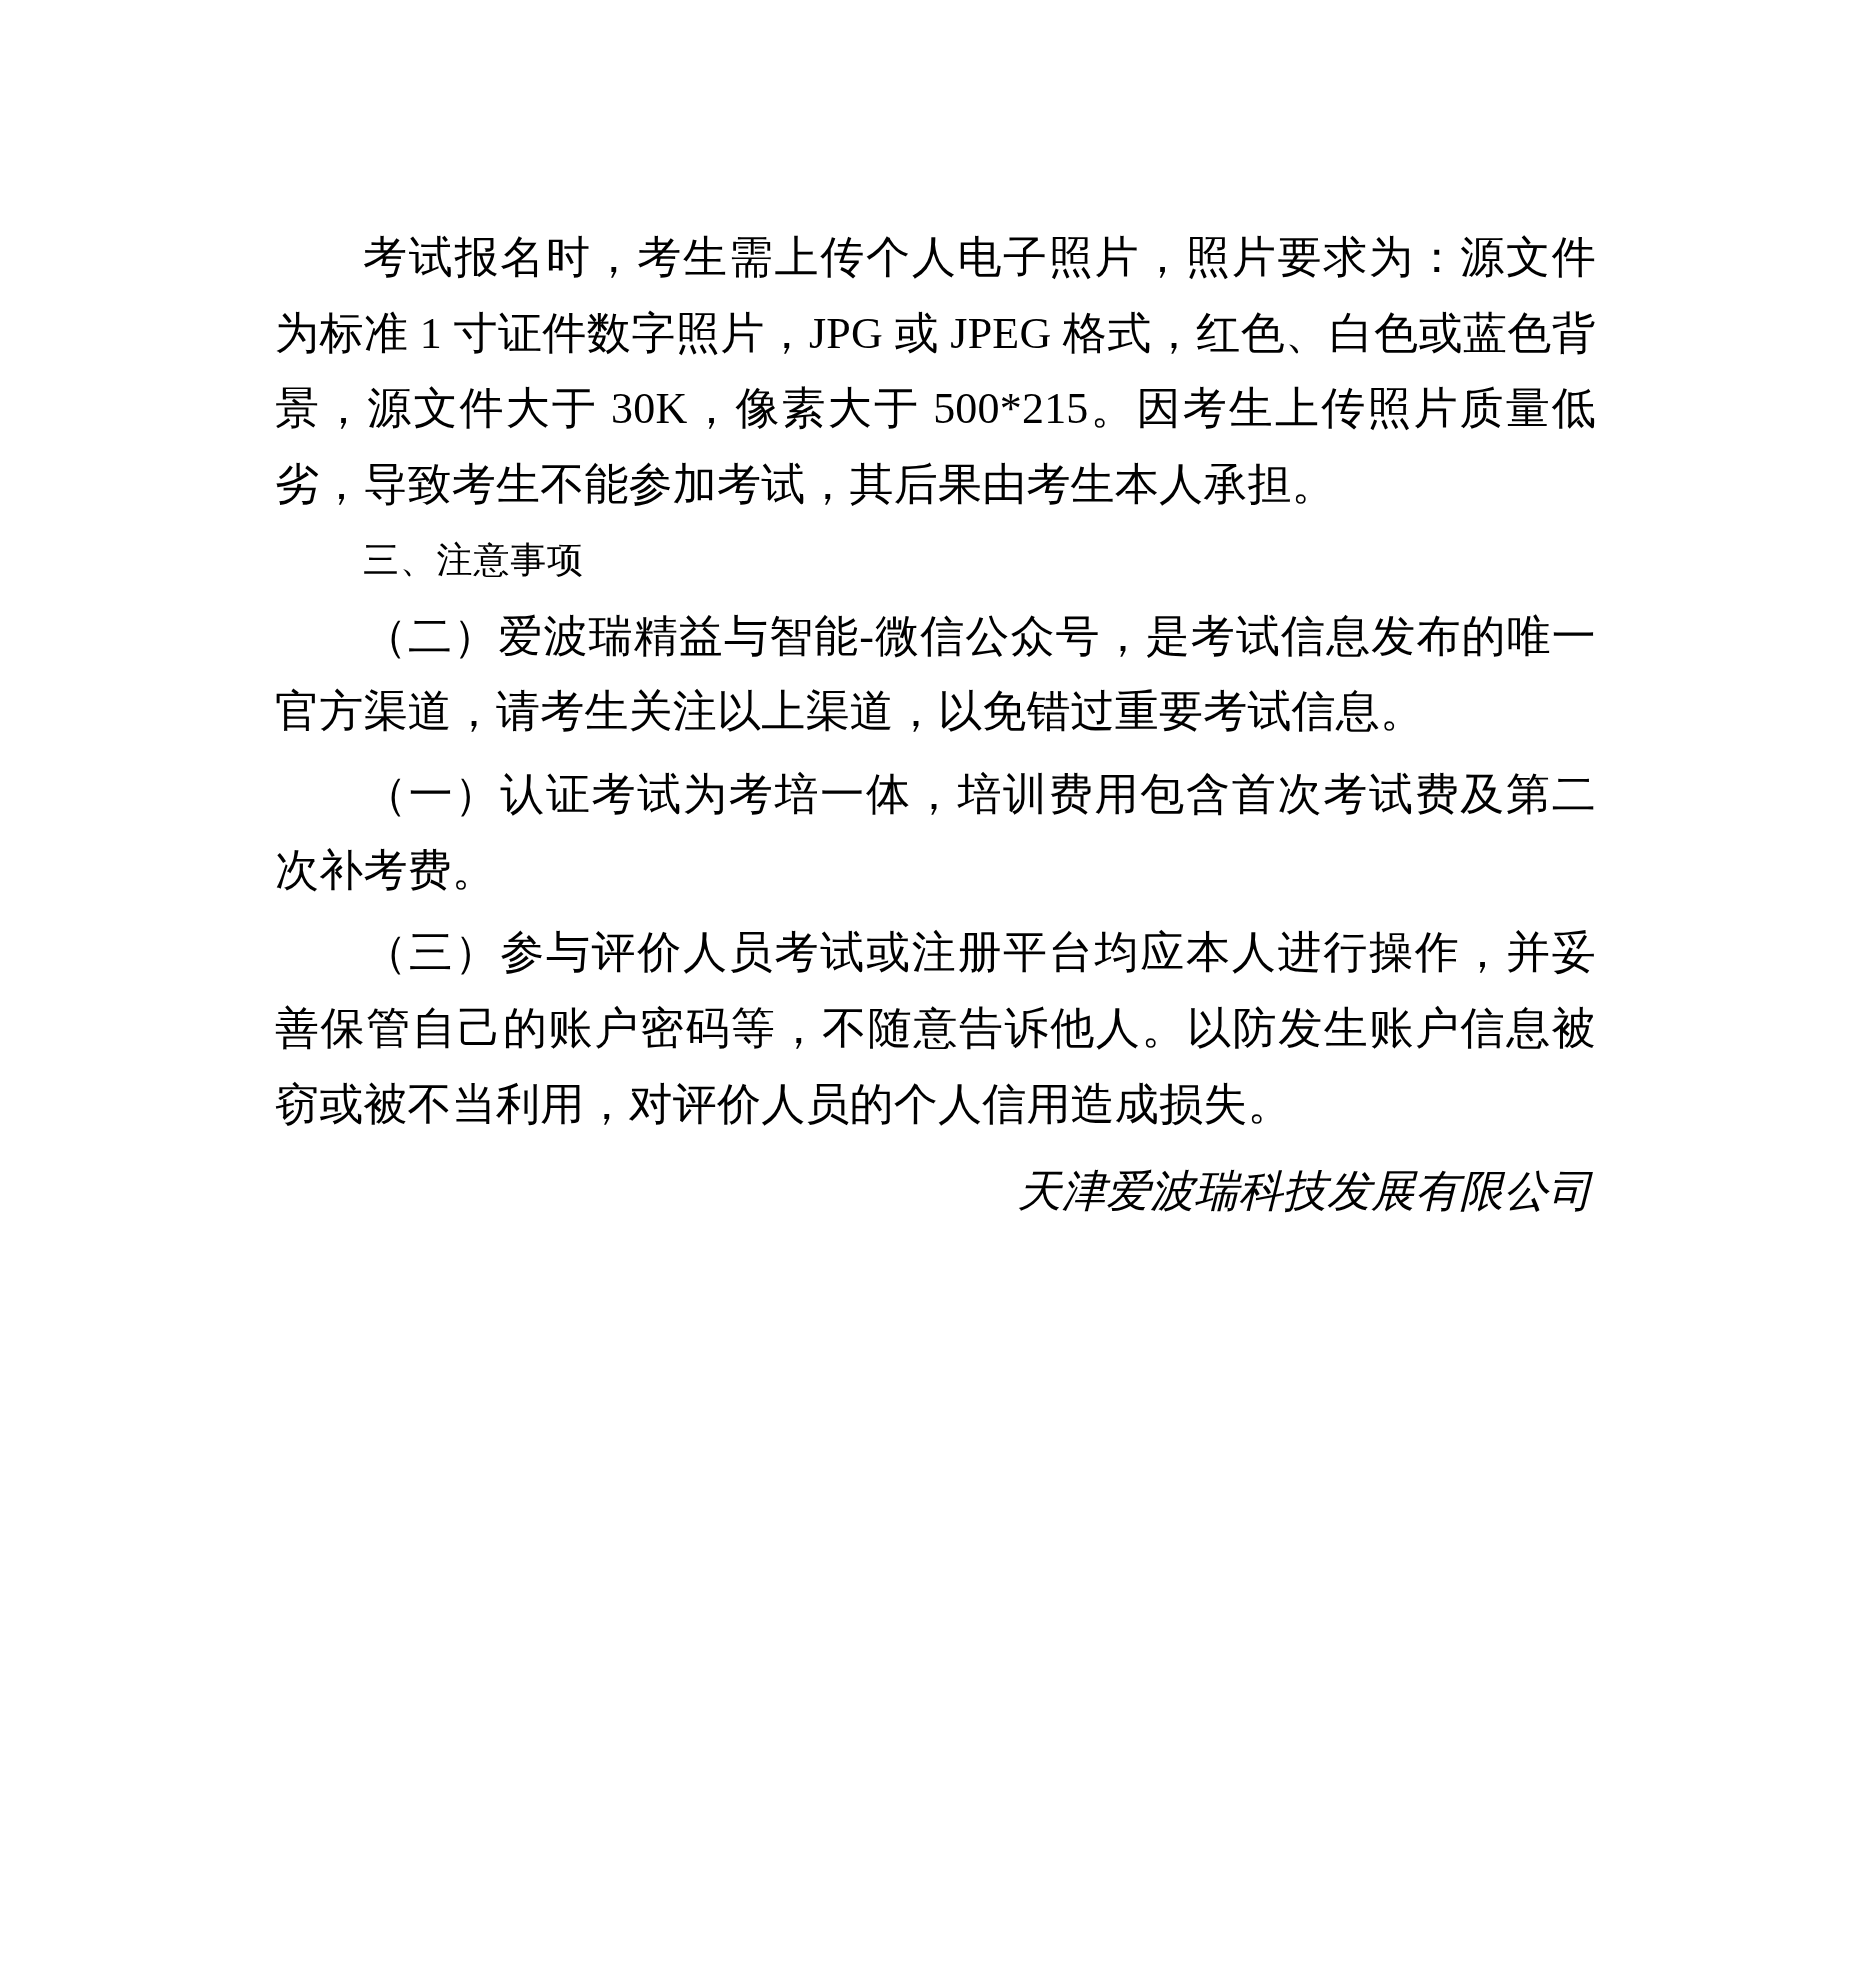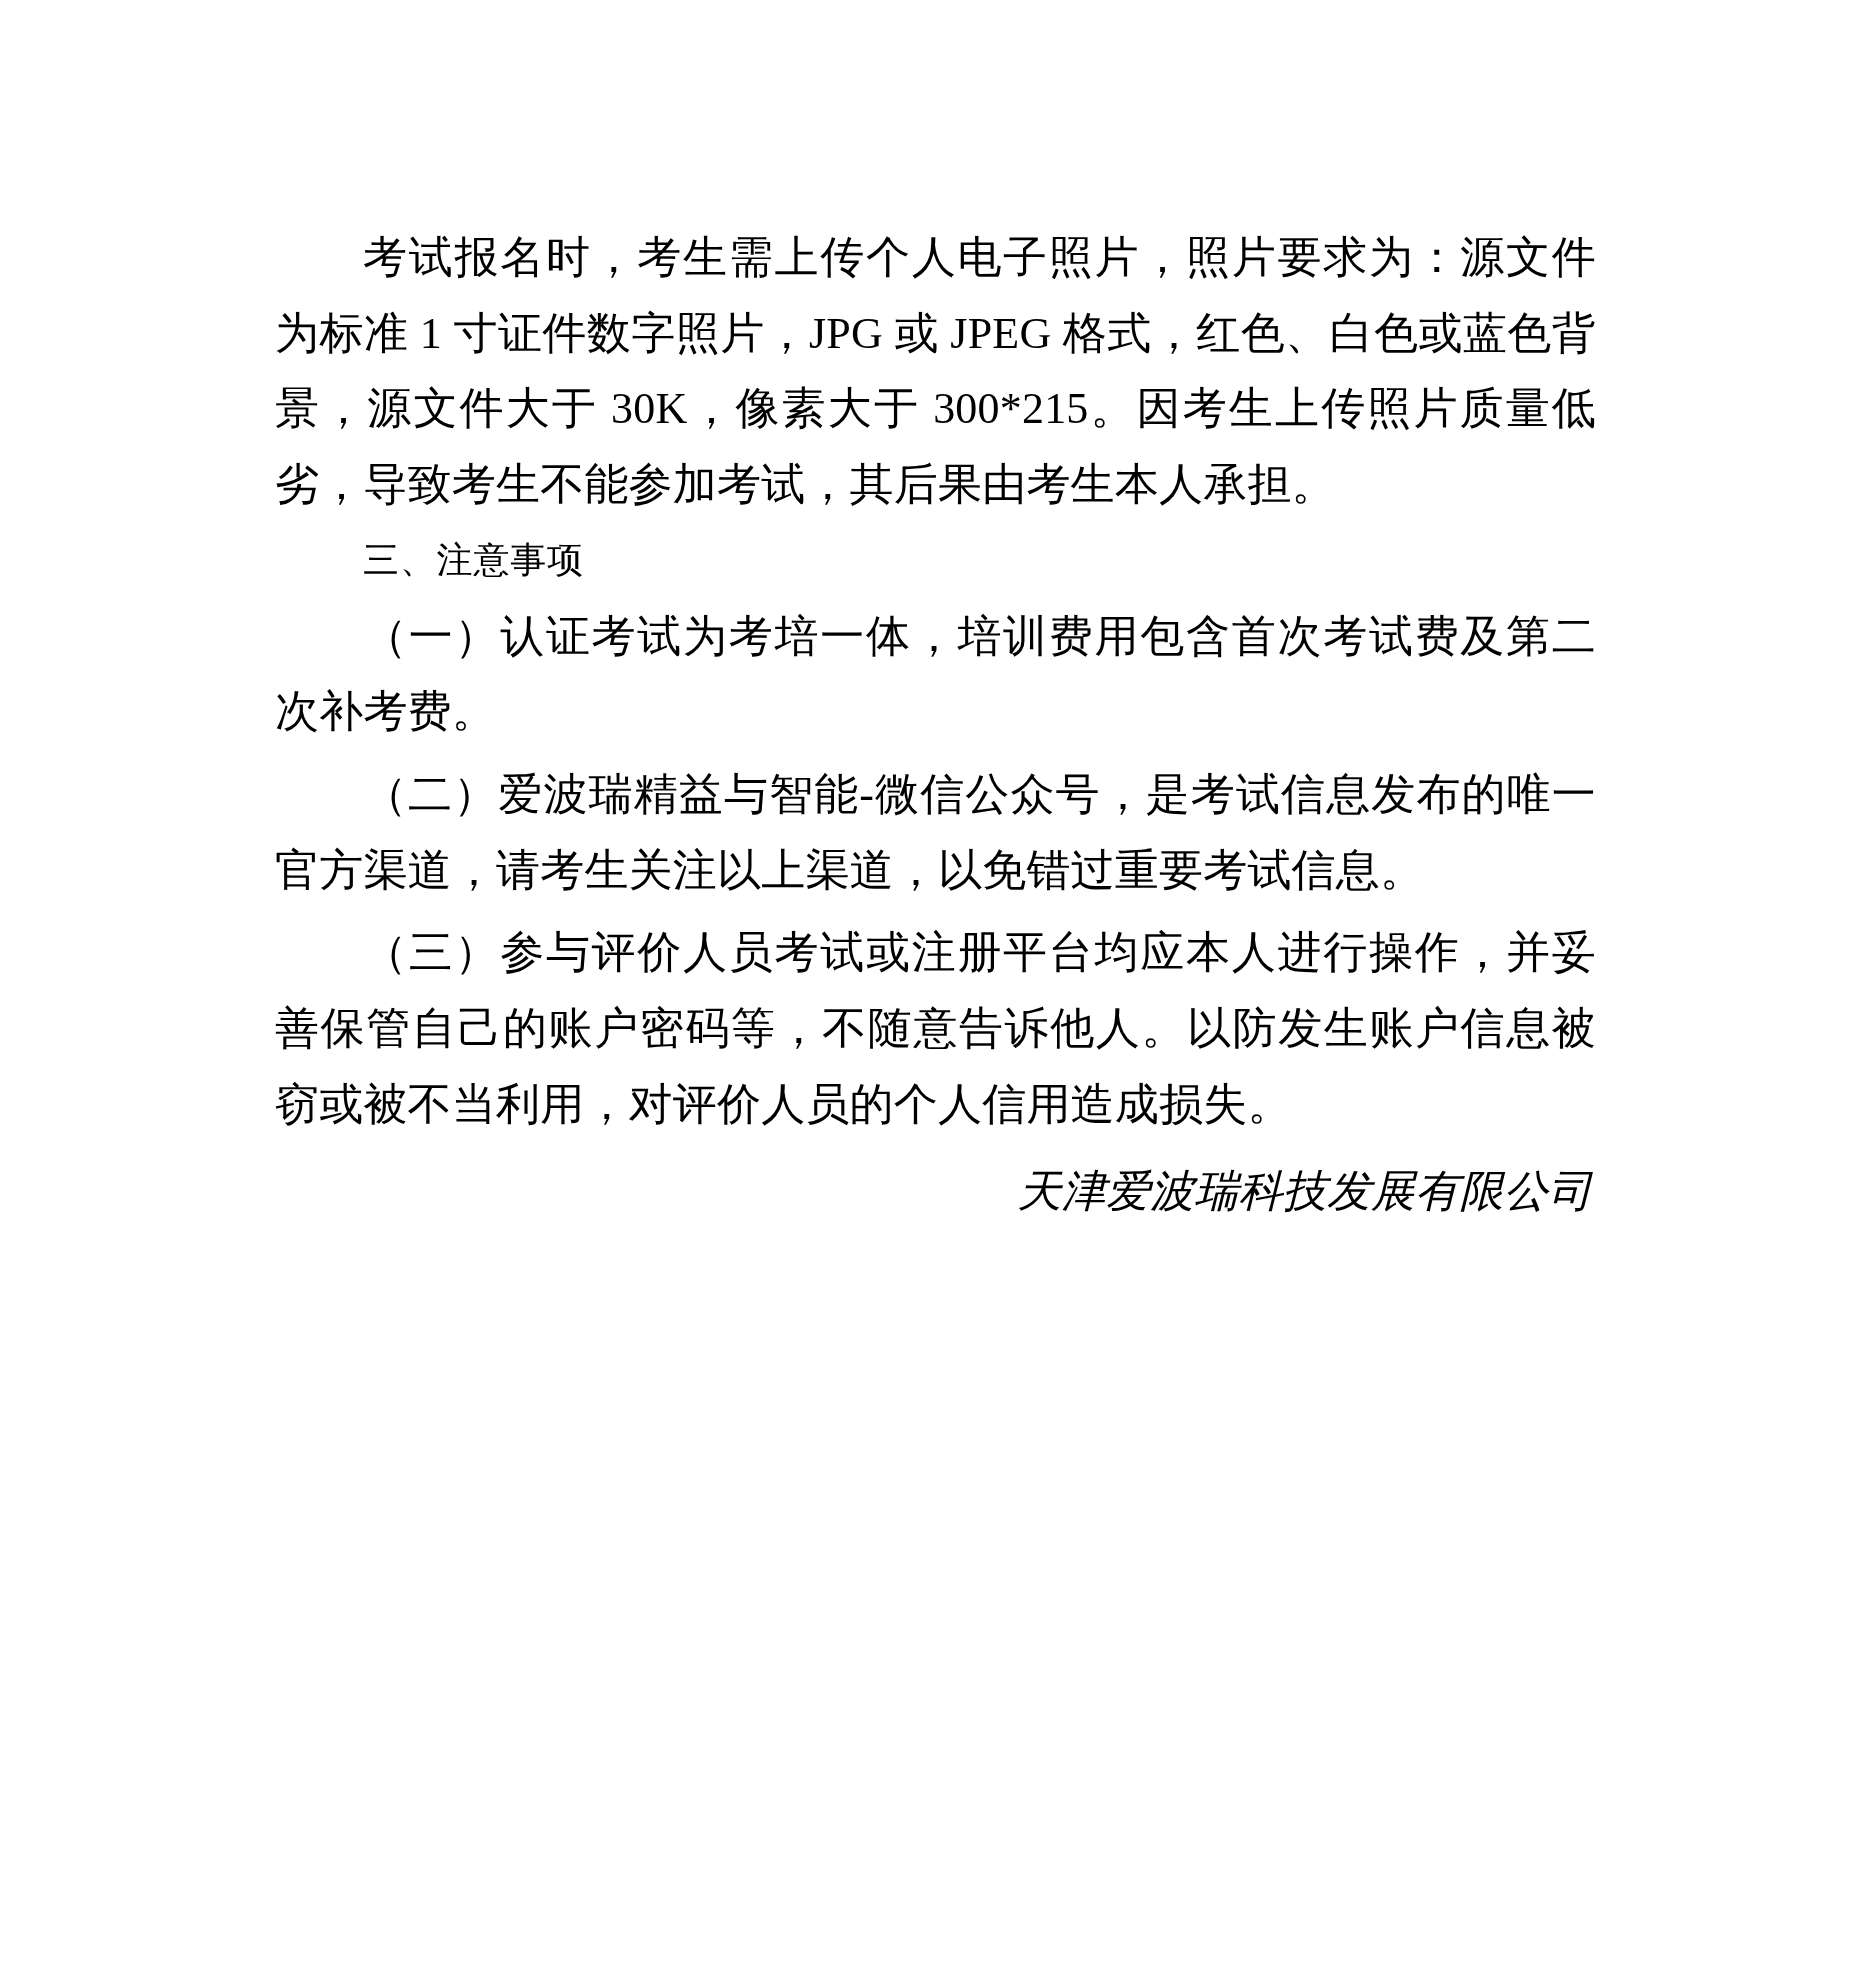--- a/index.html
+++ b/index.html
@@ -57,27 +57,27 @@
     margin-top: 3.9px;
   }
 </style>
 </head>
 <body>
 
 <div class="page">
   <div class="doc-body">
 
 
-    <p class="para">考试报名时，考生需上传个人电子照片，照片要求为：源文件为标准 1 寸证件数字照片，JPG 或 JPEG 格式，红色、白色或蓝色背景，源文件大于 30K，像素大于 300*215。因考生上传照片质量低劣，导致考生不能参加考试，其后果由考生本人承担。</p>
+    <p class="para">考试报名时，考生需上传个人电子照片，照片要求为：源文件为标准 1 寸证件数字照片，JPG 或 JPEG 格式，红色、白色或蓝色背景，源文件大于 30K，像素大于 500*215。因考生上传照片质量低劣，导致考生不能参加考试，其后果由考生本人承担。</p>
 
     <p class="heading">三、注意事项</p>
 
+    <p class="para">（二）爱波瑞精益与智能-微信公众号，是考试信息发布的唯一官方渠道，请考生关注以上渠道，以免错过重要考试信息。</p>
+
     <p class="para">（一）认证考试为考培一体，培训费用包含首次考试费及第二次补考费。</p>
-
-    <p class="para">（二）爱波瑞精益与智能-微信公众号，是考试信息发布的唯一官方渠道，请考生关注以上渠道，以免错过重要考试信息。</p>
 
     <p class="para">（三）参与评价人员考试或注册平台均应本人进行操作，并妥善保管自己的账户密码等，不随意告诉他人。以防发生账户信息被窃或被不当利用，对评价人员的个人信用造成损失。</p>
 
     <div class="sign-block">
       <p class="sign">天津爱波瑞科技发展有限公司</p>
     </div>
 
   </div>
 </div>
 

